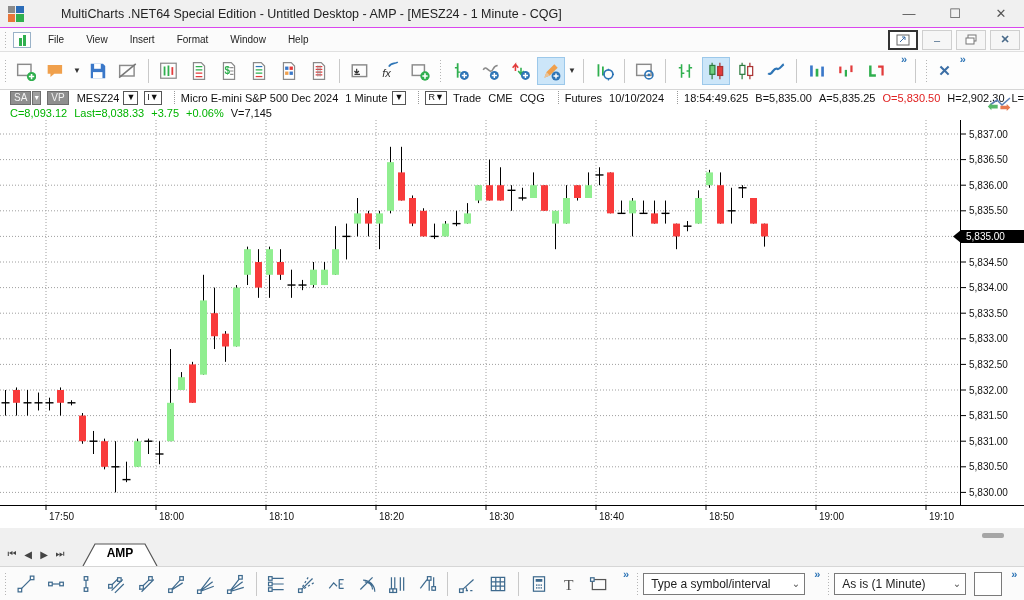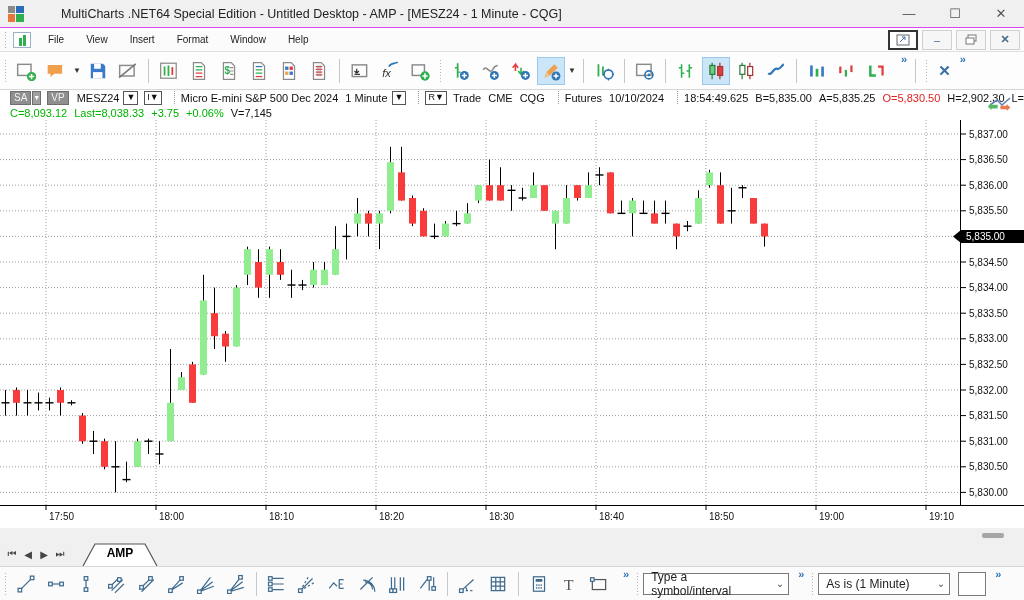--- a/index.html
+++ b/index.html
@@ -886,21 +886,21 @@
         </svg>
       </div>
       <div class="dbtn">
         <svg viewBox="0 0 18 18" fill="none" stroke-width="1.1">
           <rect x="3" y="5" width="12" height="9" fill="none" stroke="#555"></rect>
           <rect x="1.4" y="3.4" width="3.2" height="3.2" fill="#fff" stroke="#3e6a8e"></rect>
         </svg>
       </div>
       <span class="chev" style="margin-left: 6px;">»</span>
       <span class="grip" style="height: 26px;"></span>
-      <div class="combo" style="width: 146px;">
+      <div class="combo" style="width: 162px;">
         <span>Type a symbol/interval</span>
         <span class="caret">⌄</span>
       </div>
       <span class="chev" style="margin-left: 6px;">»</span>
       <span class="grip" style="height: 26px;"></span>
       <div class="combo" style="width: 132px;">
         <span>As is (1 Minute)</span>
         <span class="caret">⌄</span>
       </div>
       <div class="minibox" style="margin-left: 8px;"></div>

